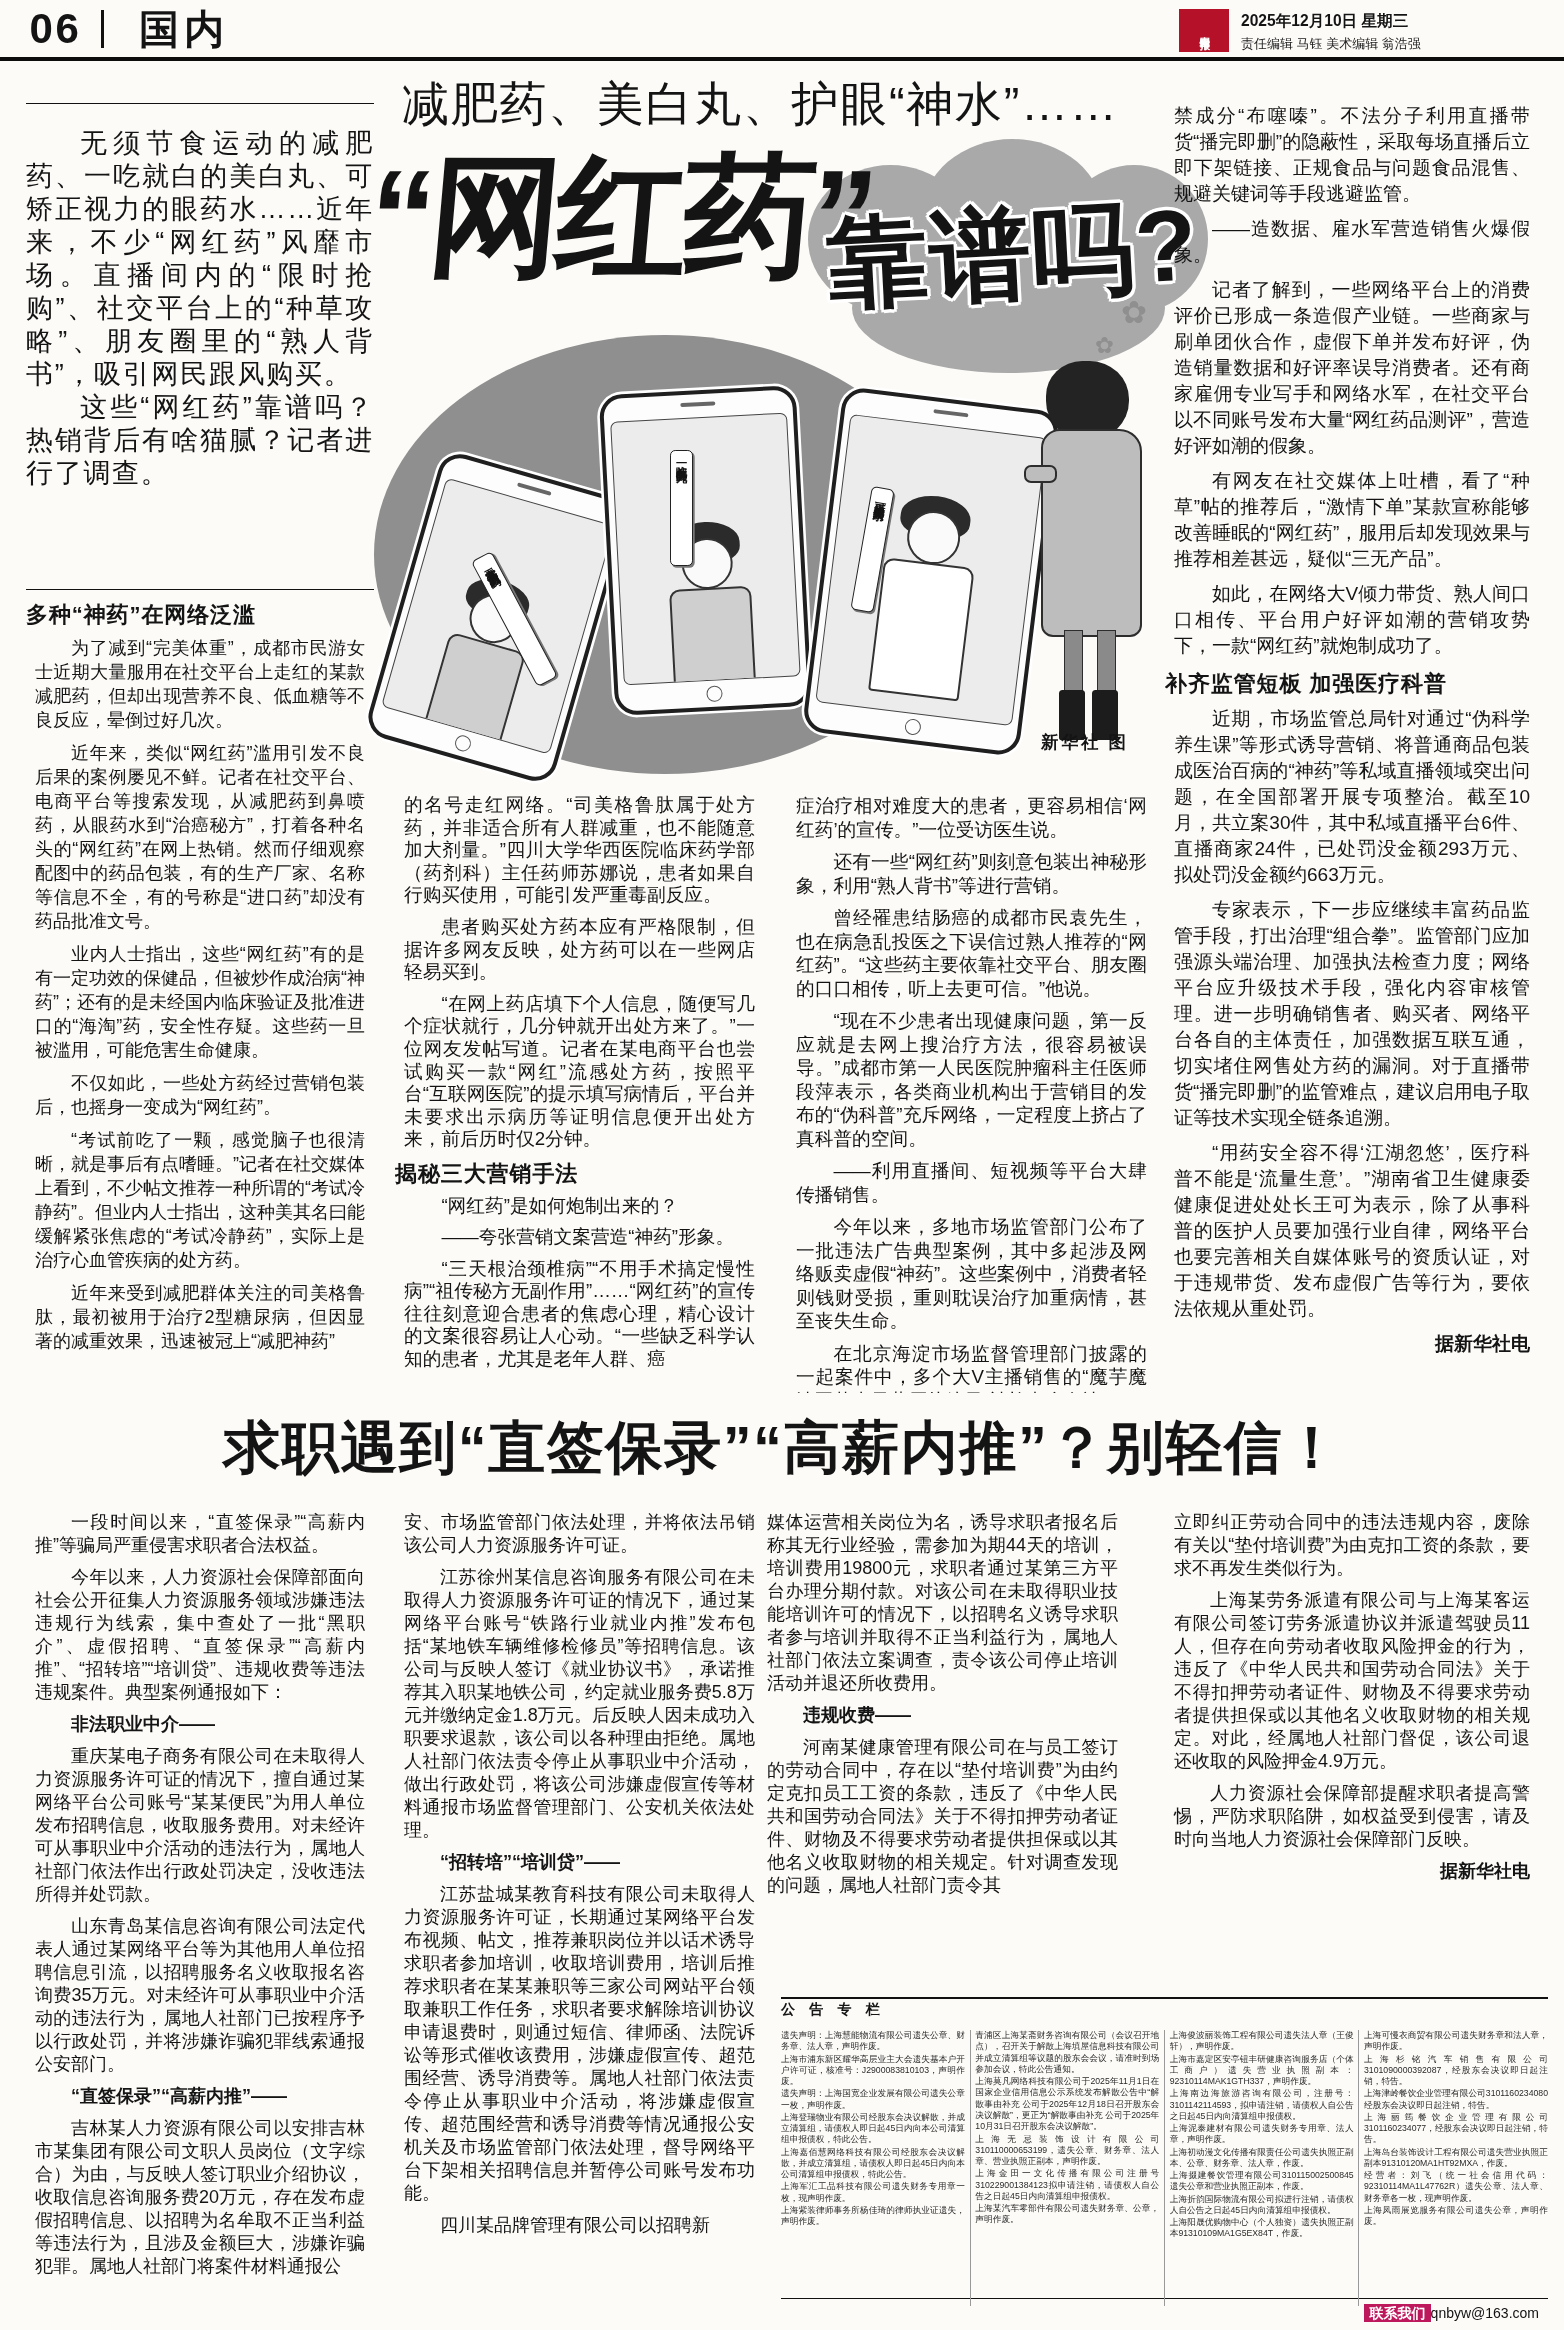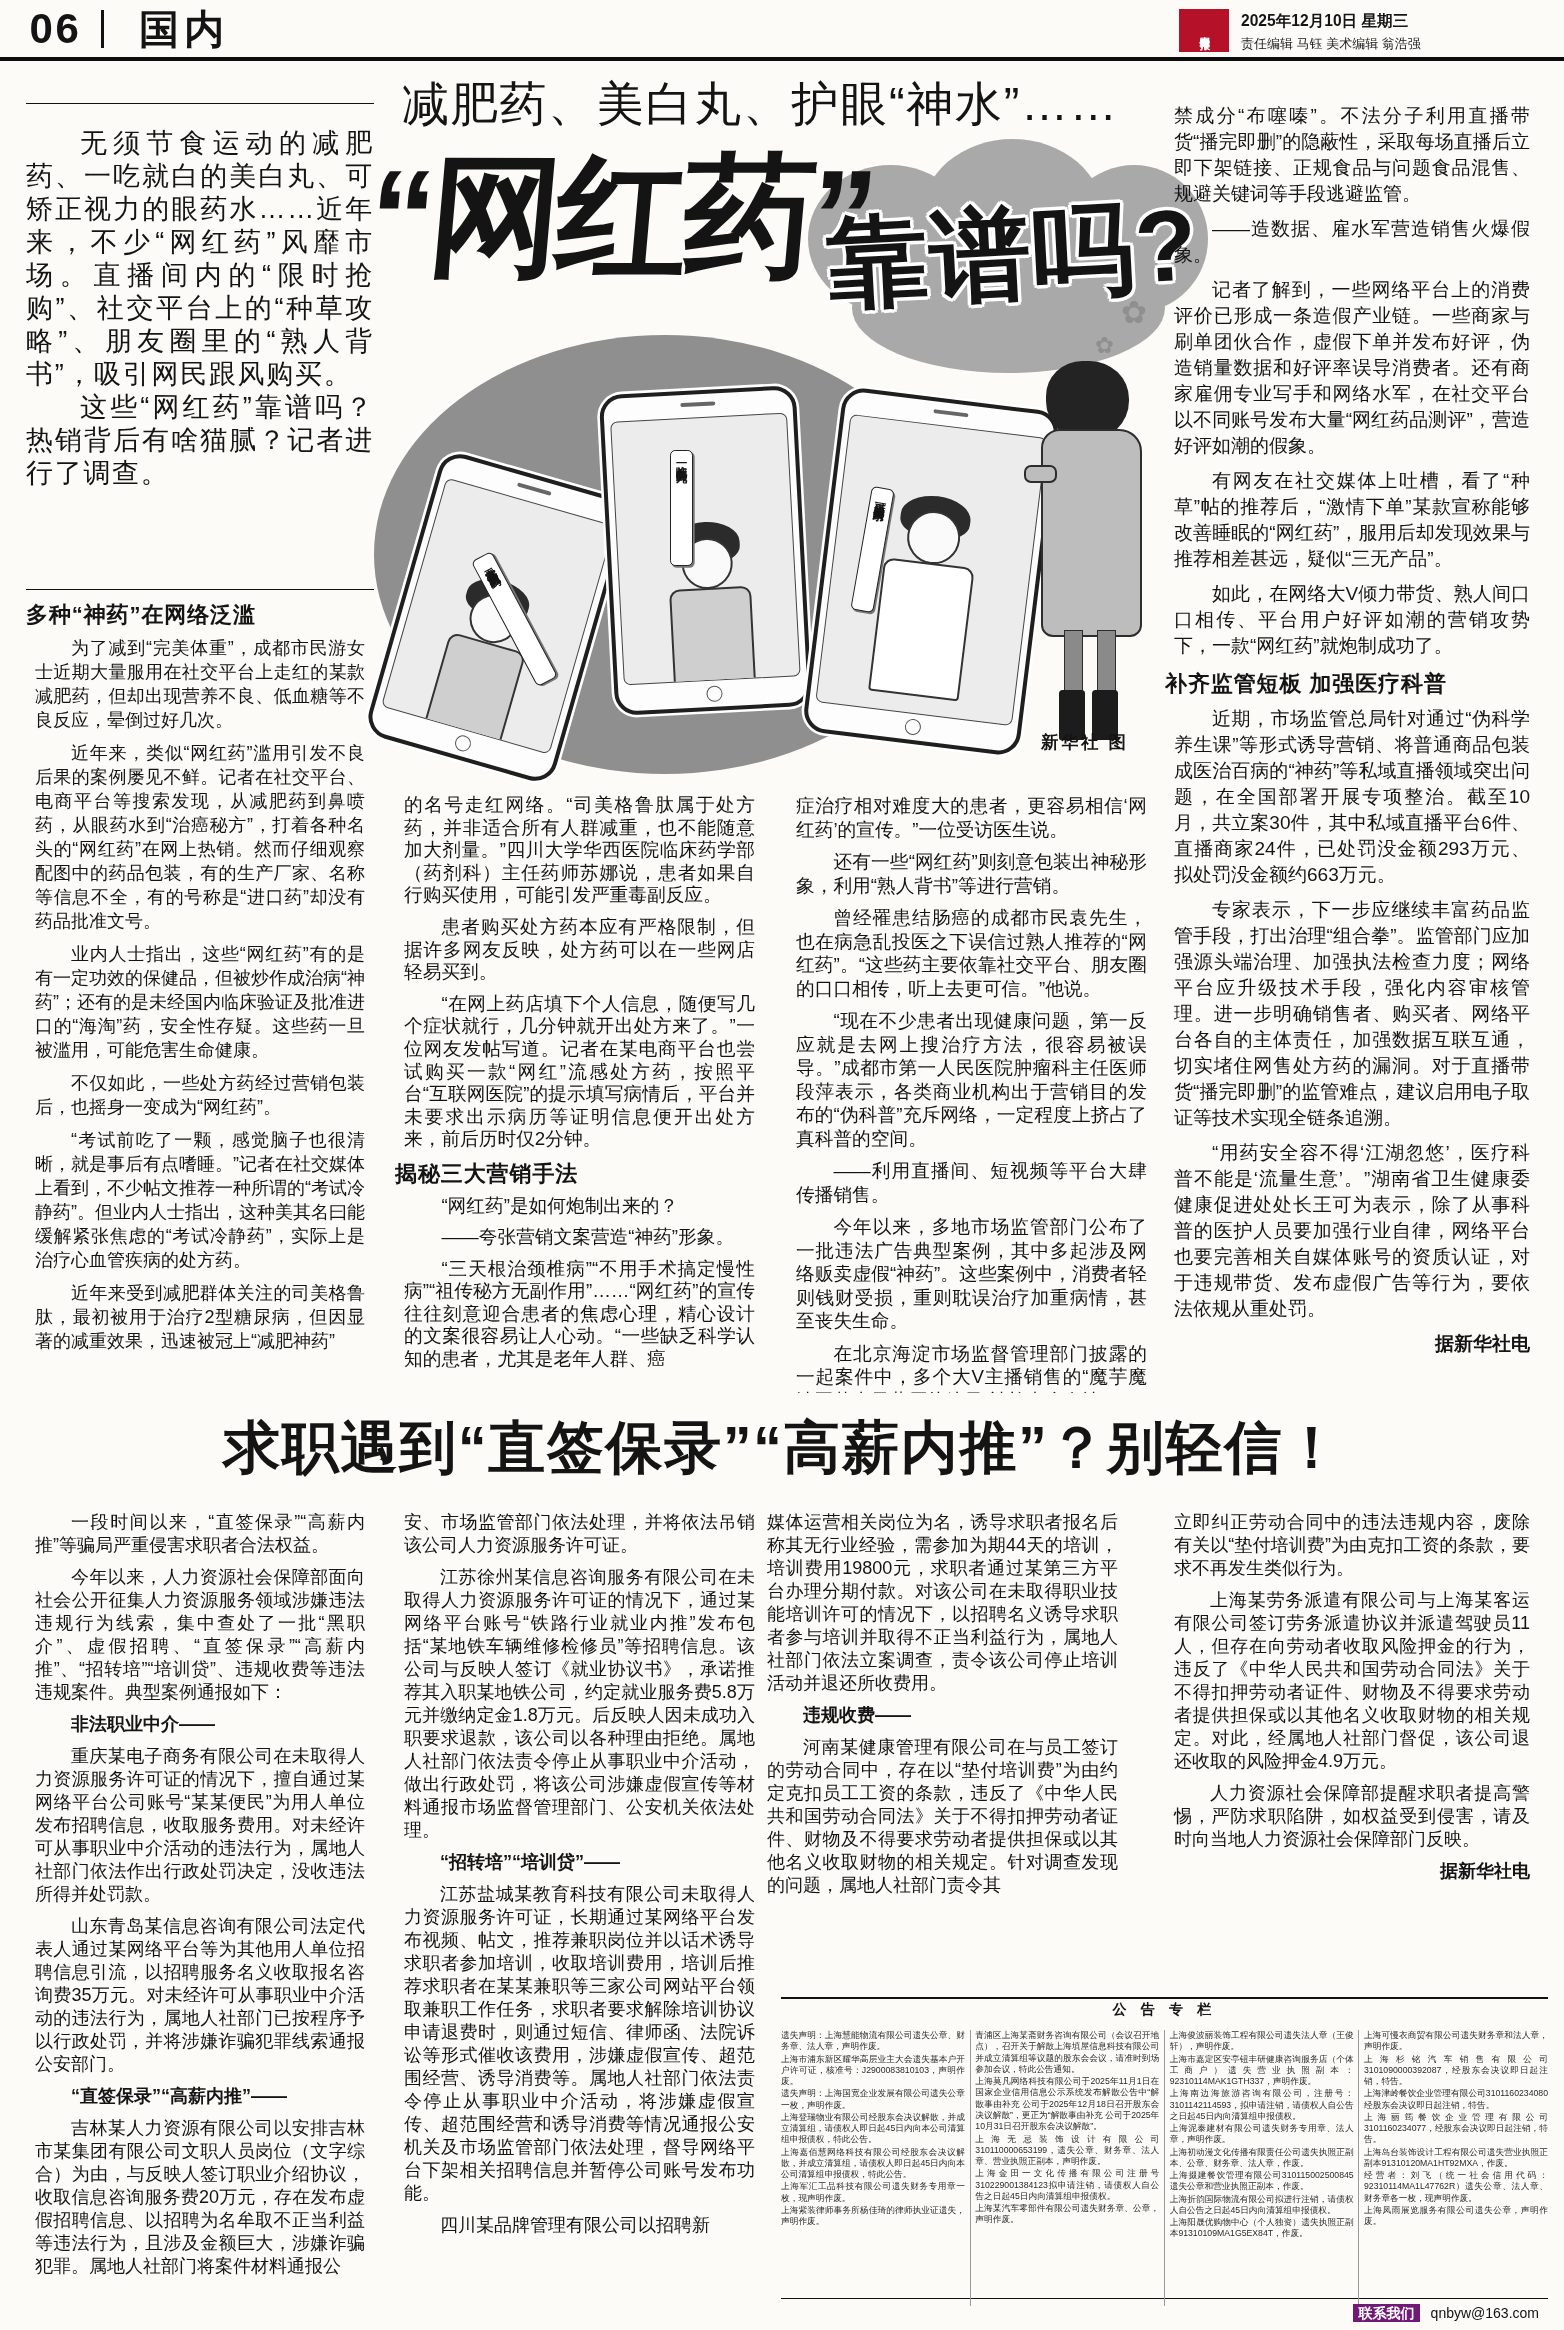--- a/index.html
+++ b/index.html
@@ -90,30 +90,30 @@
   .s2c1{left:26px;top:1502px;width:348px;height:801px;font-size:18px;line-height:23px;}
   .s2c2{left:395px;top:1502px;width:369px;height:801px;font-size:18px;line-height:23px;}
   .s2c3{left:758px;top:1502px;width:369px;height:487px;font-size:18px;line-height:23px;}
   .s2c4{left:1165px;top:1502px;width:374px;height:487px;font-size:18px;line-height:23px;}
 
   
   .ads{
     position:absolute;left:781px;top:1997px;width:767px;height:302px;
     border-top:2.6px solid #111;border-bottom:1.7px solid #111;padding-top:1.7px;box-sizing:border-box;
   }
-  .ads-header{text-align:center;font-size:14px;font-weight:800;letter-spacing:5.2px;line-height:17.4px;}
+  .ads-header{font-size:14px;font-weight:800;letter-spacing:5.2px;line-height:17.4px;}
   .ads-cols{
     height:276px;overflow:hidden;column-count:4;column-gap:10.4px;column-rule:0.9px solid #999;
     font-size:8.7px;line-height:11.3px;color:#2a2a2a;text-align:justify;margin-top:12px;
   }
   .ads-cols p{margin:0 0 0.9px 0;}
 
   
   .footer{position:absolute;right:26px;top:2305px;font-size:14px;}
-  .footer .lbl{font-weight:800;background:#701a75;color:#fff;padding:0.9px 5.2px;margin-right:11px;}
+  .footer .lbl{font-weight:800;background:#be185d;color:#fff;padding:0.9px 5.2px;margin-right:0;}
   .footer a{color:#111;text-decoration:none;}
 </style>
 </head>
 <body>
 
 <div class="page">
 
   <div class="pagenum">06</div>
   <div class="hdr-divider"></div>
   <div class="section-name">国内</div>

